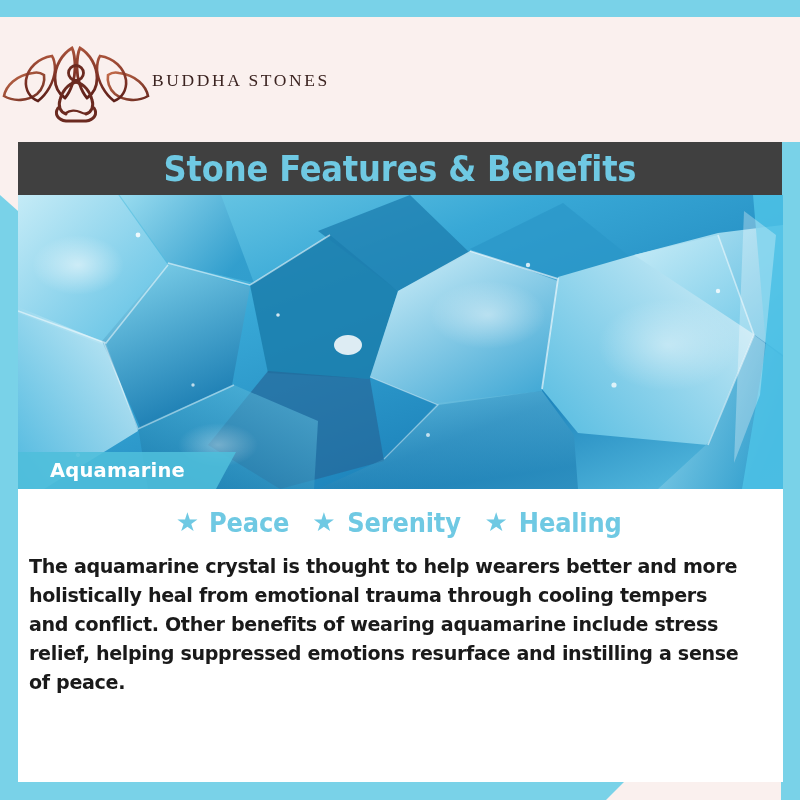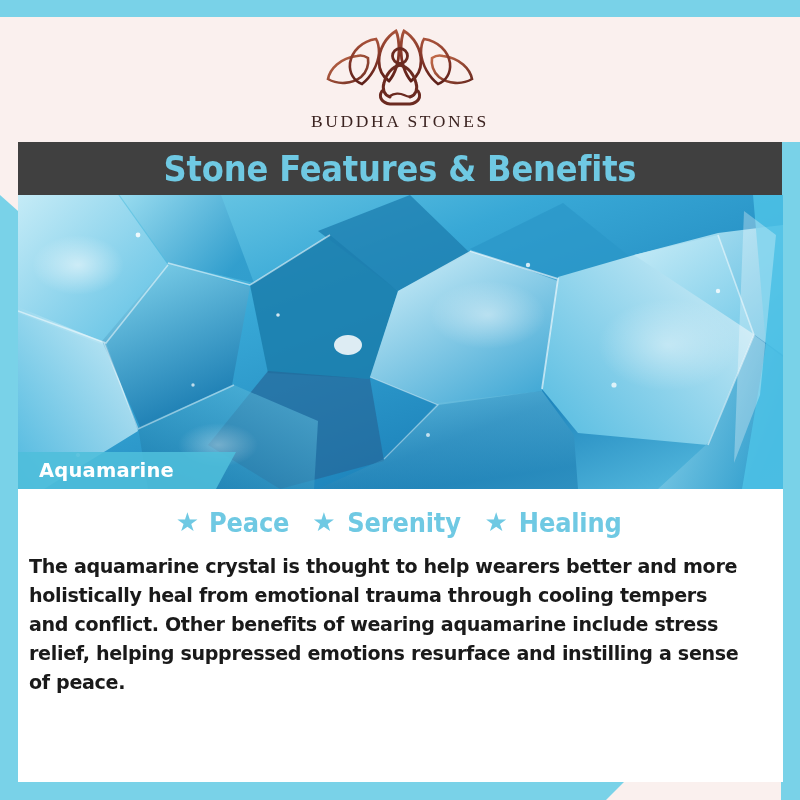--- a/index.html
+++ b/index.html
@@ -45,21 +45,21 @@
     clip-path: polygon(0 0, 100% 0, calc(100% - 18px) 100%, 0 100%);
   }
 
   
   .header {
     position: absolute;
     left: 0; top: 17px;
     width: 800px; height: 125px;
     background: #faf0ee;
     display: flex;
-    flex-direction: column;
+    flex-direction: row;
     align-items: center;
     justify-content: flex-start;
   }
   .logo-mark {
     width: 152px;
     height: 84px;
     margin-top: 8px;
     display: block;
   }
   .logo-word {
@@ -105,21 +105,21 @@
   .name-banner {
     position: absolute;
     left: 18px; top: 452px;
     width: 218px; height: 37px;
     background: rgba(79, 190, 219, 0.88);
     clip-path: polygon(0 0, 100% 0, calc(100% - 20px) 100%, 0 100%);
     display: flex;
     align-items: center;
   }
   .name-text {
-    margin-left: 21px;
+    margin-left: 32px;
     color: #ffffff;
     font-family: "DejaVu Sans", sans-serif;
     font-weight: bold;
     font-size: 19.5px;
     letter-spacing: 0.2px;
   }
 
   
   .content {
     position: absolute;

